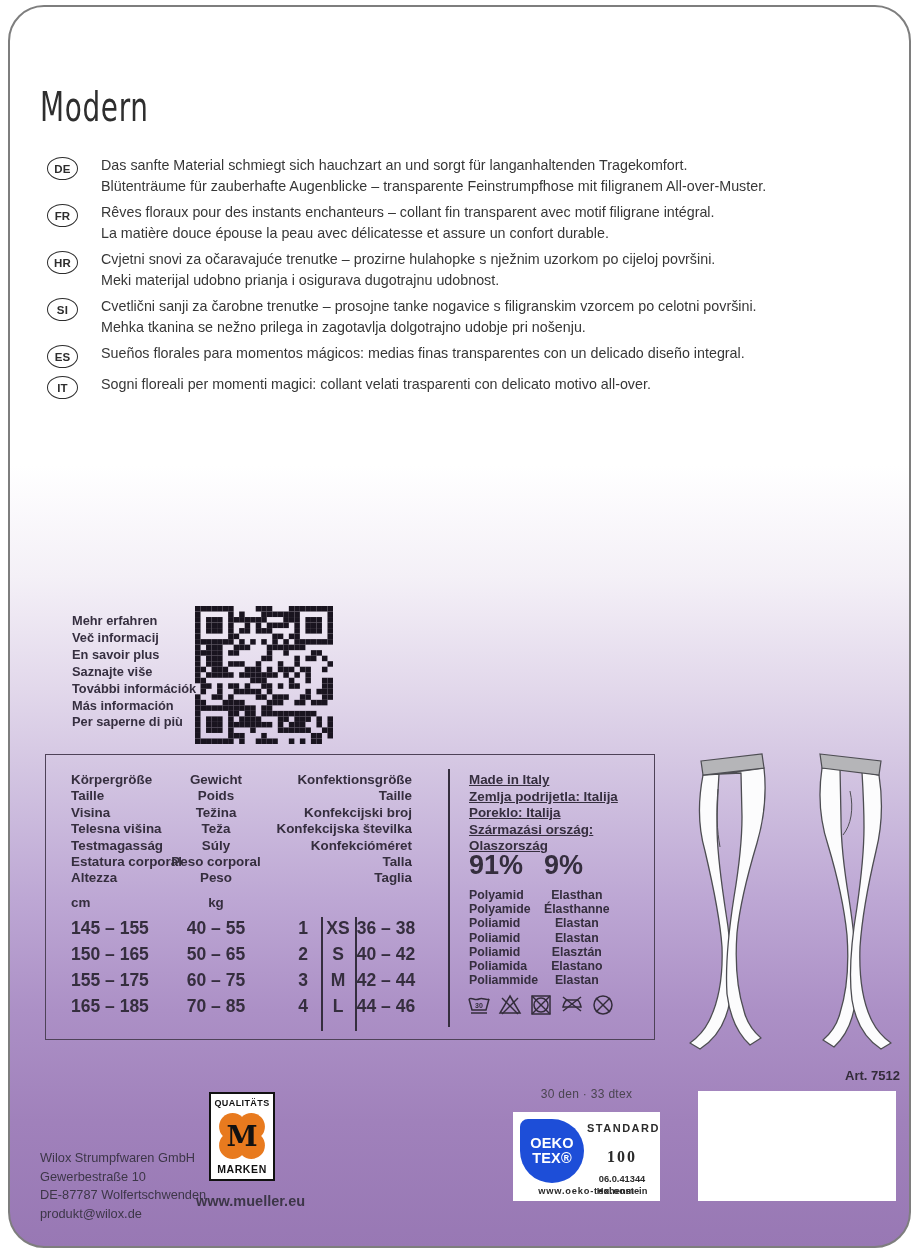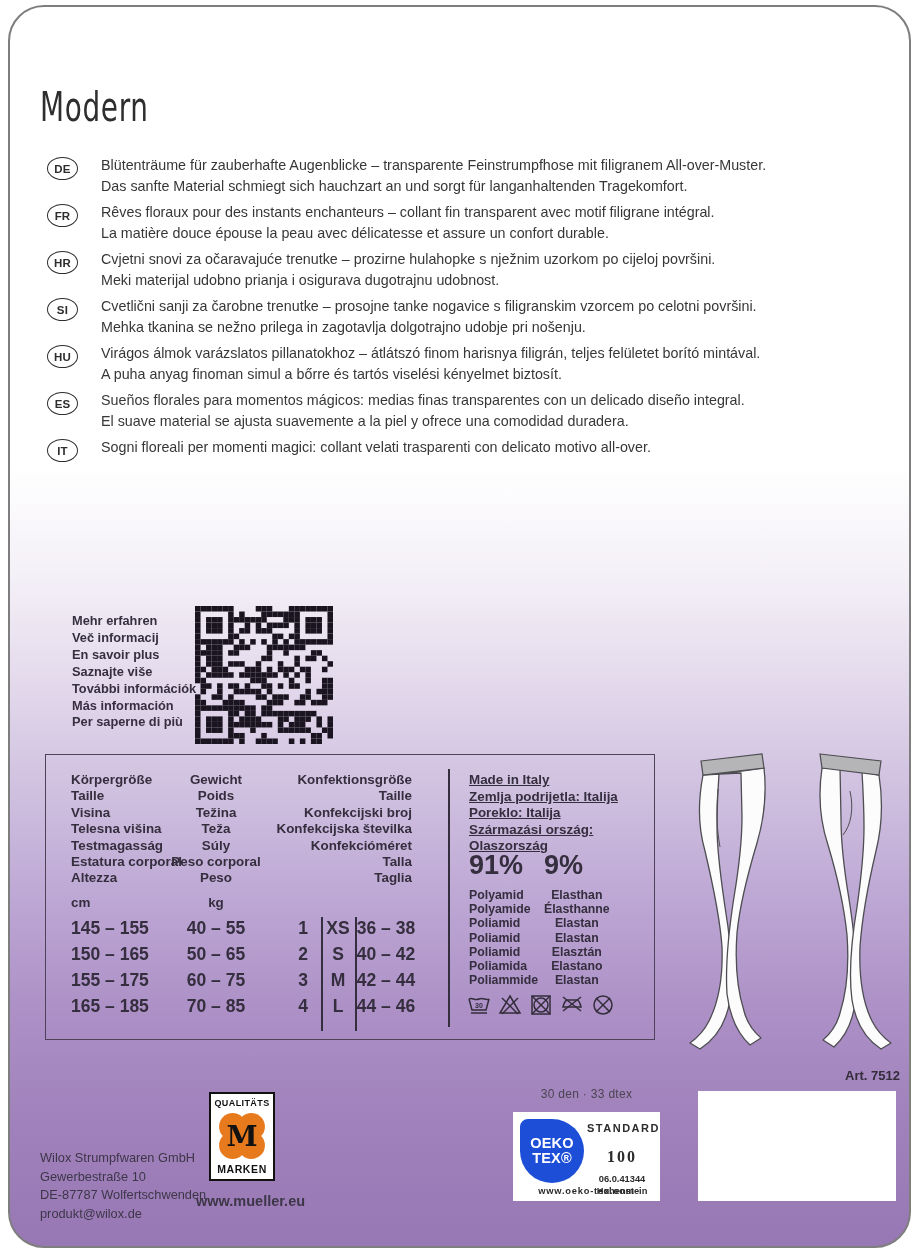--- a/index.html
+++ b/index.html
@@ -83,22 +83,22 @@
 <body>
 
 <div class="card">
 
   <div class="abs title">Modern</div>
 
   <div class="abs langs">
     <div class="lang">
       <div class="badge">DE</div>
       <div class="lang-text">
+          <div>Das sanfte Material schmiegt sich hauchzart an und sorgt für langanhaltenden Tragekomfort.</div>
           <div>Blütenträume für zauberhafte Augenblicke – transparente Feinstrumpfhose mit filigranem All-over-Muster.</div>
-          <div>Das sanfte Material schmiegt sich hauchzart an und sorgt für langanhaltenden Tragekomfort.</div>
         </div>
     </div>
     <div class="lang">
       <div class="badge">FR</div>
       <div class="lang-text">
           <div>Rêves floraux pour des instants enchanteurs – collant fin transparent avec motif filigrane intégral.</div>
           <div>La matière douce épouse la peau avec délicatesse et assure un confort durable.</div>
         </div>
     </div>
     <div class="lang">
@@ -109,31 +109,23 @@
         </div>
     </div>
     <div class="lang">
       <div class="badge">SI</div>
       <div class="lang-text">
           <div>Cvetlični sanji za čarobne trenutke – prosojne tanke nogavice s filigranskim vzorcem po celotni površini.</div>
           <div>Mehka tkanina se nežno prilega in zagotavlja dolgotrajno udobje pri nošenju.</div>
         </div>
     </div>
     <div class="lang">
-      <div class="badge">HU</div>
-      <div class="lang-text">
-          <div>Virágos álmok varázslatos pillanatokhoz – átlátszó finom harisnya filigrán, teljes felületet borító mintával.</div>
-          <div>A puha anyag finoman simul a bőrre és tartós viselési kényelmet biztosít.</div>
-        </div>
-    </div>
-    <div class="lang">
       <div class="badge">ES</div>
       <div class="lang-text">
           <div>Sueños florales para momentos mágicos: medias finas transparentes con un delicado diseño integral.</div>
-          <div>El suave material se ajusta suavemente a la piel y ofrece una comodidad duradera.</div>
         </div>
     </div>
     <div class="lang">
       <div class="badge">IT</div>
       <div class="lang-text">
           <div>Sogni floreali per momenti magici: collant velati trasparenti con delicato motivo all-over.</div>
         </div>
     </div>
   </div>
 

